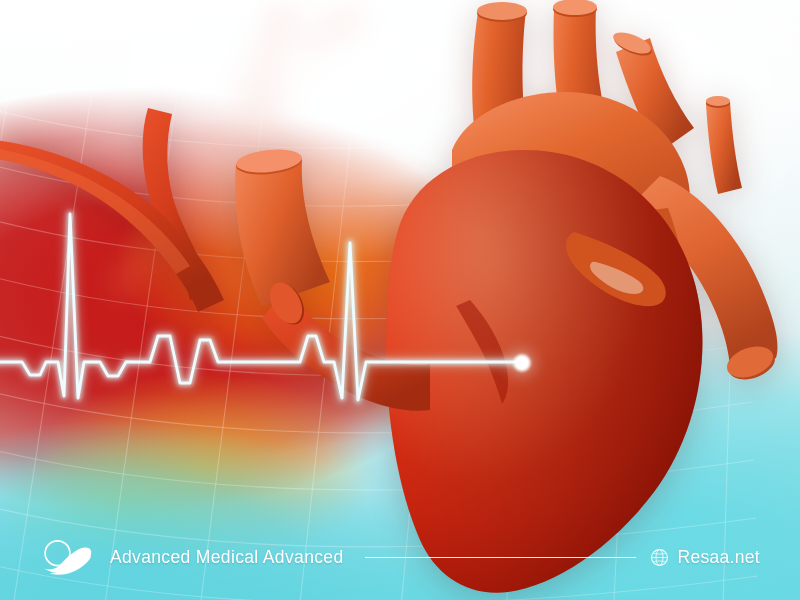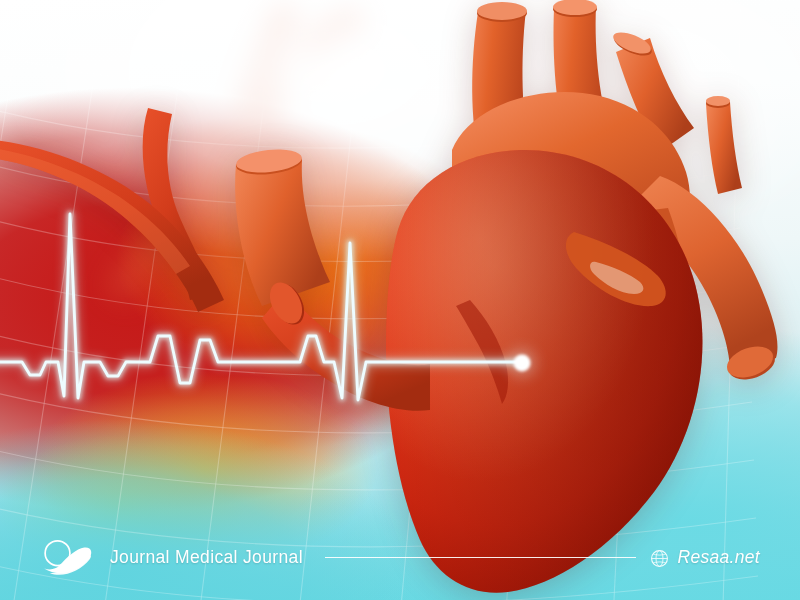--- a/index.html
+++ b/index.html
@@ -71,21 +71,21 @@
   #brand-logo-mark{width:60px;height:40px;flex:none;}
   #brand-name{
     color:#ffffff;font-size:17.5px;letter-spacing:.35px;
     margin-left:12px;white-space:nowrap;
     text-shadow:0 1px 2px rgba(0,0,0,.16);
   }
   #footer-rule{
     flex:1;height:1px;background:rgba(255,255,255,.92);
     margin:0 14px 0 22px;max-width:322px;
   }
-  #site-credit{display:flex;align-items:flex-end;margin-right:40px;font-style:italic;}
+  #site-credit{display:flex;align-items:center;margin-right:40px;}
   #globe-icon{width:19px;height:19px;flex:none;opacity:.92;}
   #site-name{
     color:#ffffff;font-size:17.5px;letter-spacing:.3px;
     margin-left:9px;white-space:nowrap;
     text-shadow:0 1px 2px rgba(0,0,0,.16);
   }
 </style>
 </head>
 <body>
 
@@ -282,21 +282,21 @@
   <div id="footer-bar">
 
     <div id="brand-lockup">
       <svg id="brand-logo-mark" viewBox="0 0 62 42">
         <circle cx="20" cy="17" r="13" fill="none" stroke="#ffffff" stroke-width="1.8"></circle>
         <path d="M6 33 C 20 42 40 38 52 24 C 58 17 56 10 48 11
                  C 40 12 30 21 22 30 C 18 34 12 35 6 33 Z" fill="#ffffff"></path>
         <path d="M12 38 C 26 43 44 36 54 23 C 56 20 55 18 52 20
                  C 43 29 28 37 12 38 Z" fill="#ffffff" opacity=".95"></path>
       </svg>
-      <div id="brand-name">Journal Medical Journal</div>
+      <div id="brand-name">Advanced Medical Advanced</div>
     </div>
 
     <div id="footer-rule"></div>
 
     <div id="site-credit">
       <svg id="globe-icon" viewBox="0 0 24 24">
         <circle cx="12" cy="12" r="10" fill="none" stroke="#ffffff" stroke-width="1.4"></circle>
         <ellipse cx="12" cy="12" rx="4.4" ry="10" fill="none" stroke="#ffffff" stroke-width="1.1"></ellipse>
         <line x1="2" y1="12" x2="22" y2="12" stroke="#ffffff" stroke-width="1.1"></line>
         <path d="M4 6.2 C 7.5 8.2 16.5 8.2 20 6.2" fill="none" stroke="#ffffff" stroke-width="1"></path>

